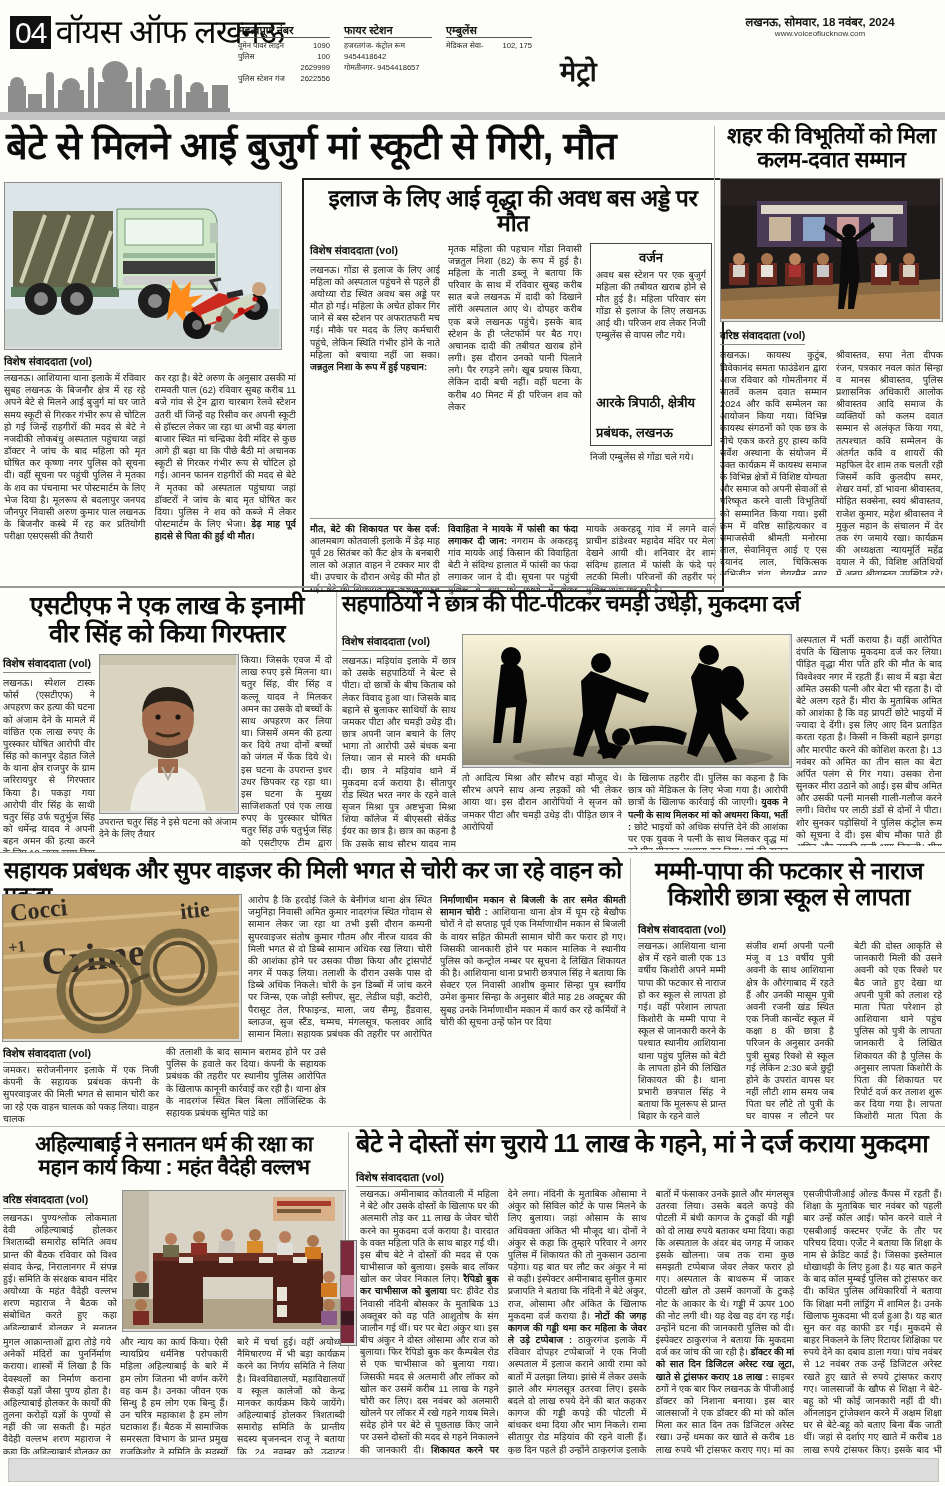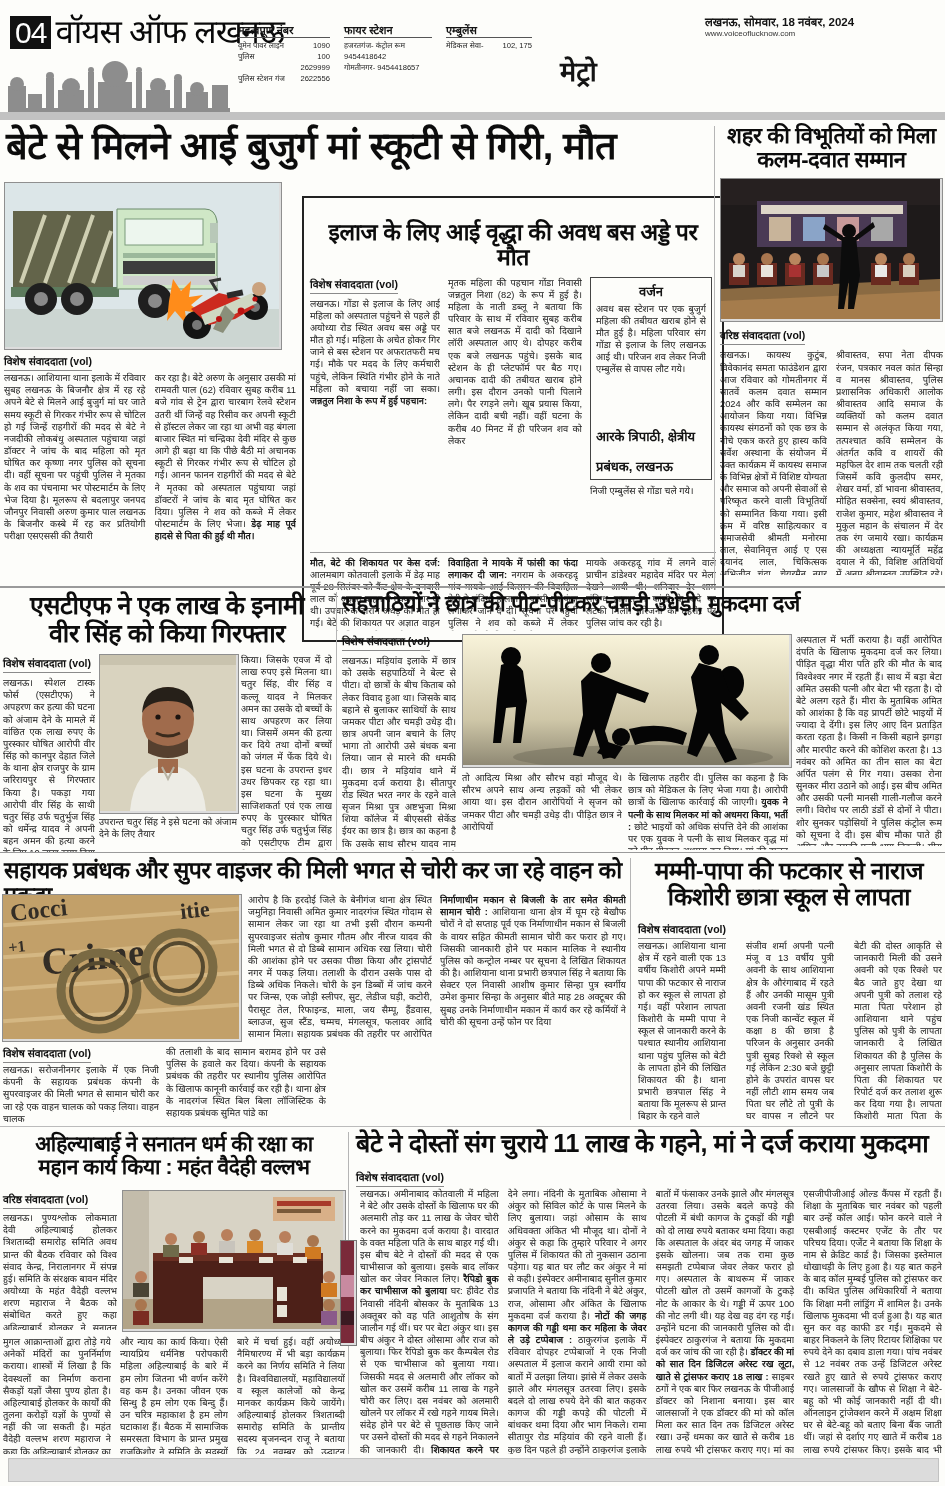--- a/index.html
+++ b/index.html
@@ -17,22 +17,22 @@
   .ph{border:1px solid #8f8f8f;background:#ddd;display:block;}
   .vr{position:absolute;width:1px;background:#b5b5b5;}
   .hr{position:absolute;height:2px;background:#9a9a9a;}
   .graybar{position:absolute;background:#c2c2c2;}
   
   .logo{font-size:33px;font-weight:normal;letter-spacing:-1px;color:#090909;}
   .pgnum{background:#111;color:#fff;padding:0 5px;margin-right:4px;font-size:30px;}
   .mh-title{font-weight:bold;font-size:11px;border-bottom:1px solid #555;margin-bottom:2px;}
   .mh-row{font-size:7.6px;line-height:1.45;display:flex;justify-content:space-between;gap:4px;color:#222;}
   .metro{font-size:27px;font-weight:bold;}
-  .dateline{font-weight:bold;font-size:11.5px;text-align:left;}
-  .website{font-size:8px;text-align:left;color:#333;}
+  .dateline{font-weight:bold;font-size:11.5px;text-align:center;}
+  .website{font-size:8px;text-align:center;color:#333;}
   
   .vbox{border:1px solid #444;padding:4px 5px;}
   .vbox .vt{text-align:center;font-weight:bold;font-size:13px;margin-bottom:3px;}
   .vbox .vby{font-weight:bold;text-align:left;font-size:13px;margin-top:12px;}
   .box{border:2px solid #222;}
 </style>
 </head>
 <body>
 
 <div id="page">
@@ -159,21 +159,21 @@
         <circle cx="250" cy="116" r="2.6" fill="#bb1111"></circle>
       </g>
     </svg>
   </div>
   <div class="sec byline" style="left:4px;top:354px;">विशेष संवाददाता (vol)</div>
   <div class="sec cols" style="left:4px;top:372px;width:292px;height:212px;">
     <div class="col bt" style="height:212px;">लखनऊ। आशियाना थाना इलाके में रविवार सुबह लखनऊ के बिजनौर क्षेत्र में रह रहे अपने बेटे से मिलने आई बुजुर्ग मां घर जाते समय स्कूटी से गिरकर गंभीर रूप से चोटिल हो गईं जिन्हें राहगीरों की मदद से बेटे ने नजदीकी लोकबंधु अस्पताल पहुंचाया जहां डॉक्टर ने जांच के बाद महिला को मृत घोषित कर कृष्णा नगर पुलिस को सूचना दी। वहीं सूचना पर पहुंची पुलिस ने मृतका के शव का पंचनामा भर पोस्टमार्टम के लिए भेज दिया है। मूलरूप से बदलापुर जनपद जौनपुर निवासी अरुण कुमार पाल लखनऊ के बिजनौर कस्बे में रह कर प्रतियोगी परीक्षा एसएससी की तैयारी</div>
     <div class="col bt" style="height:212px;"><span>कर रहा है। बेटे अरुण के अनुसार उसकी मां रामवती पाल (62) रविवार सुबह करीब 11 बजे गांव से ट्रेन द्वारा चारबाग रेलवे स्टेशन उतरी थीं जिन्हें वह रिसीव कर अपनी स्कूटी से हॉस्टल लेकर जा रहा था अभी वह बंगला बाजार स्थित मां चन्द्रिका देवी मंदिर से कुछ आगे ही बढ़ा था कि पीछे बैठी मां अचानक स्कूटी से गिरकर गंभीर रूप से चोटिल हो गईं। आनन फानन राहगीरों की मदद से बेटे ने मृतका को अस्पताल पहुंचाया जहां डॉक्टरों ने जांच के बाद मृत घोषित कर दिया। पुलिस ने शव को कब्जे में लेकर पोस्टमार्टम के लिए भेजा।</span> <b>डेढ़ माह पूर्व हादसे से पिता की हुई थी मौत।</b></div>
   </div>
 
-  <div class="sec box" style="left:302px;top:196px;width:406px;height:402px;padding:20px 6px;">
+  <div class="sec box" style="left:302px;top:178px;width:406px;height:402px;padding:4px 6px;">
     <div class="hl center" style="font-size:23px;margin:2px 0 6px 0;">इलाज के लिए आई वृद्धा की अवध बस अड्डे पर मौत</div>
     <div style="display:flex;gap:8px;">
       <div style="width:130px;">
         <div class="byline">विशेष संवाददाता (vol)</div>
         <div class="bt" style="height:248px;"><span>लखनऊ। गोंडा से इलाज के लिए आई महिला को अस्पताल पहुंचने से पहले ही अयोध्या रोड स्थित अवध बस अड्डे पर मौत हो गई। महिला के अचेत होकर गिर जाने से बस स्टेशन पर अफरातफरी मच गई। मौके पर मदद के लिए कर्मचारी पहुंचे, लेकिन स्थिति गंभीर होने के नाते महिला को बचाया नहीं जा सका।</span> <b>जन्नतुल निशा के रूप में हुई पहचान:</b></div>
       </div>
       <div class="bt" style="width:134px;height:268px;">मृतक महिला की पहचान गोंडा निवासी जन्नतुल निशा (82) के रूप में हुई है। महिला के नाती डब्लू ने बताया कि परिवार के साथ में रविवार सुबह करीब सात बजे लखनऊ में दादी को दिखाने लॉरी अस्पताल आए थे। दोपहर करीब एक बजे लखनऊ पहुंचे। इसके बाद स्टेशन के ही प्लेटफॉर्म पर बैठ गए। अचानक दादी की तबीयत खराब होने लगी। इस दौरान उनको पानी पिलाने लगे। पैर रगड़ने लगे। खूब प्रयास किया, लेकिन दादी बची नहीं। वहीं घटना के करीब 40 मिनट में ही परिजन शव को लेकर</div>
       <div style="width:122px;">
         <div class="vbox">
           <div class="vt">वर्जन</div>
@@ -332,21 +332,21 @@
         <circle cx="176" cy="72" r="34"></circle>
       </g>
       <g fill="none" stroke="#55492f" stroke-width="4">
         <circle cx="96" cy="96" r="28"></circle>
         <circle cx="176" cy="72" r="24"></circle>
         <path d="M128 88 q10 -6 18 -8"></path>
       </g>
     </svg>
   </div>
   <div class="sec byline" style="left:3px;top:1046px;">विशेष संवाददाता (vol)</div>
-  <div class="sec bt" style="left:3px;top:1064px;width:156px;height:62px;">लखनऊ। सरोजनीनगर इलाके में एक निजी कंपनी के सहायक प्रबंधक कंपनी के सुपरवाइजर की मिली भगत से सामान चोरी कर जा रहे एक वाहन चालक को पकड़ लिया। वाहन चालक</div>
+  <div class="sec bt" style="left:3px;top:1064px;width:156px;height:62px;">जमकर। सरोजनीनगर इलाके में एक निजी कंपनी के सहायक प्रबंधक कंपनी के सुपरवाइजर की मिली भगत से सामान चोरी कर जा रहे एक वाहन चालक को पकड़ लिया। वाहन चालक</div>
   <div class="sec bt" style="left:166px;top:1046px;width:160px;height:80px;">की तलाशी के बाद सामान बरामद होने पर उसे पुलिस के हवाले कर दिया। कंपनी के सहायक प्रबंधक की तहरीर पर स्थानीय पुलिस आरोपित के खिलाफ कानूनी कार्रवाई कर रही है। थाना क्षेत्र के नादरगंज स्थित बिल बिला लॉजिस्टिक के सहायक प्रबंधक सुमित पांडे का</div>
   <div class="sec bt" style="left:248px;top:894px;width:184px;height:146px;">आरोप है कि हरदोई जिले के बेनीगंज थाना क्षेत्र स्थित जमुनिहा निवासी अमित कुमार नादरगंज स्थित गोदाम से सामान लेकर जा रहा था तभी इसी दौरान कम्पनी सुपरवाइजर संतोष कुमार गौतम और नीरज यादव की मिली भगत से दो डिब्बे सामान अधिक रख लिया। चोरी की आशंका होने पर उसका पीछा किया और ट्रांसपोर्ट नगर में पकड़ लिया। तलाशी के दौरान उसके पास दो डिब्बे अधिक निकले। चोरी के इन डिब्बों में जांच करने पर जिन्स, एक जोड़ी स्लीपर, सुट, लेडीज घड़ी, कटोरी, पैरासूट तेल, रिफाइन्ड, माला, जय सैम्पू, हैंडवास, ब्लाउज, सुज स्टैंड, चम्मच, मंगलसूत्र, फलावर आदि सामान मिला। सहायक प्रबंधक की तहरीर पर आरोपित के खिलाफ कार्रवाई की जा रही है।</div>
   <div class="sec bt" style="left:440px;top:894px;width:186px;height:232px;">
     <b>निर्माणाधीन मकान से बिजली के तार समेत कीमती सामान चोरी :</b> <span>आशियाना थाना क्षेत्र में घूम रहे बेखौफ चोरों ने दो सप्ताह पूर्व एक निर्माणाधीन मकान से बिजली के वायर सहित कीमती सामान चोरी कर फरार हो गए। जिसकी जानकारी होने पर मकान मालिक ने स्थानीय पुलिस को कन्ट्रोल नम्बर पर सूचना दे लिखित शिकायत की है। आशियाना थाना प्रभारी छत्रपाल सिंह ने बताया कि सेक्टर एल निवासी आशीष कुमार सिन्हा पुत्र स्वर्गीय उमेश कुमार सिन्हा के अनुसार बीते माह 28 अक्टूबर की सुबह उनके निर्माणाधीन मकान में कार्य कर रहे कर्मियों ने चोरी की सूचना उन्हें फोन पर दिया</span>
   </div>
 
   <div class="vr" style="left:630px;top:858px;height:262px;"></div>
   <div class="sec hl center" style="left:636px;top:858px;width:306px;font-size:24px;">
     <div>मम्मी-पापा की फटकार से नाराज</div>
     <div>किशोरी छात्रा स्कूल से लापता</div>

